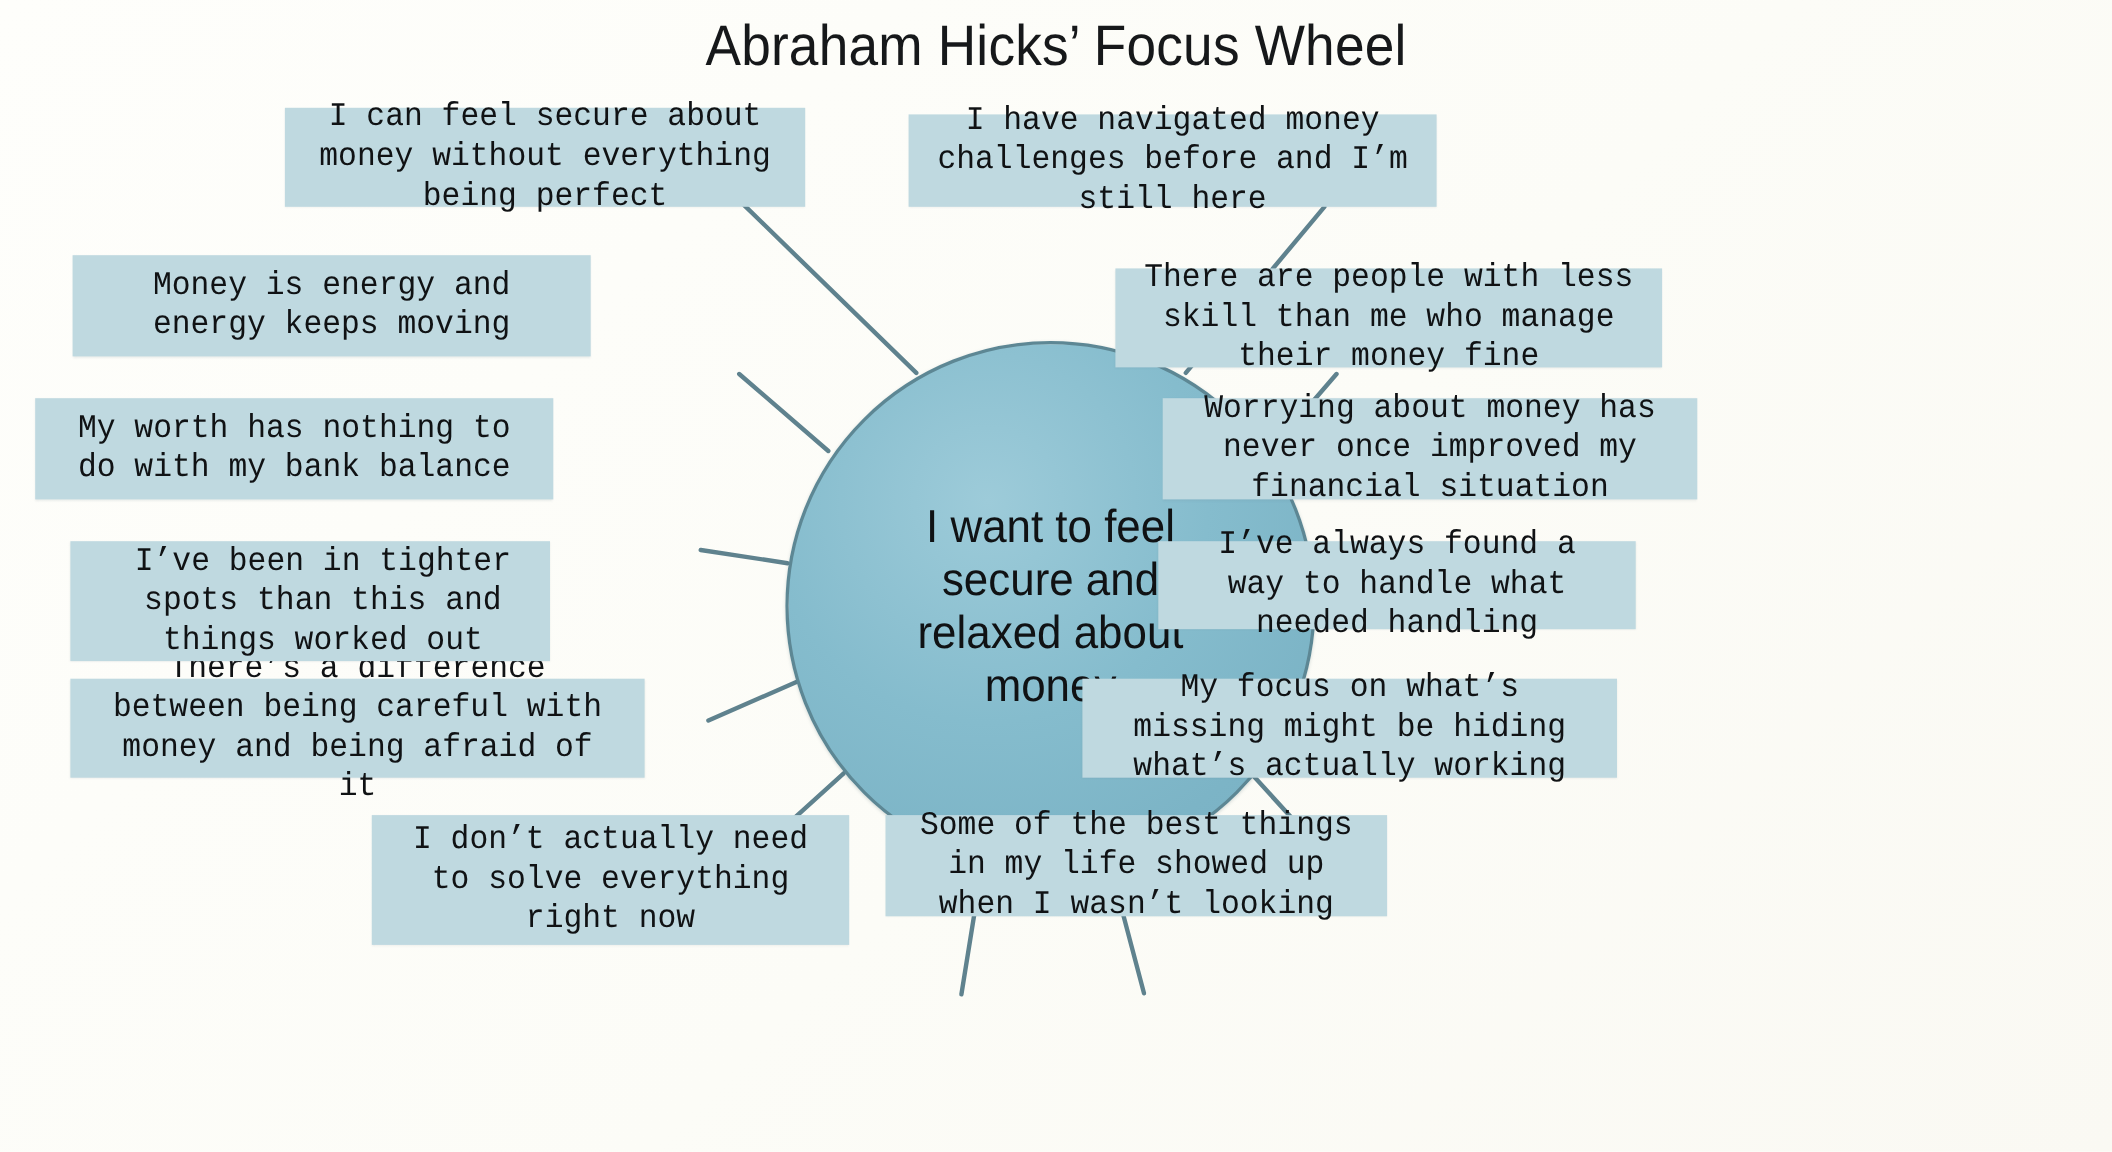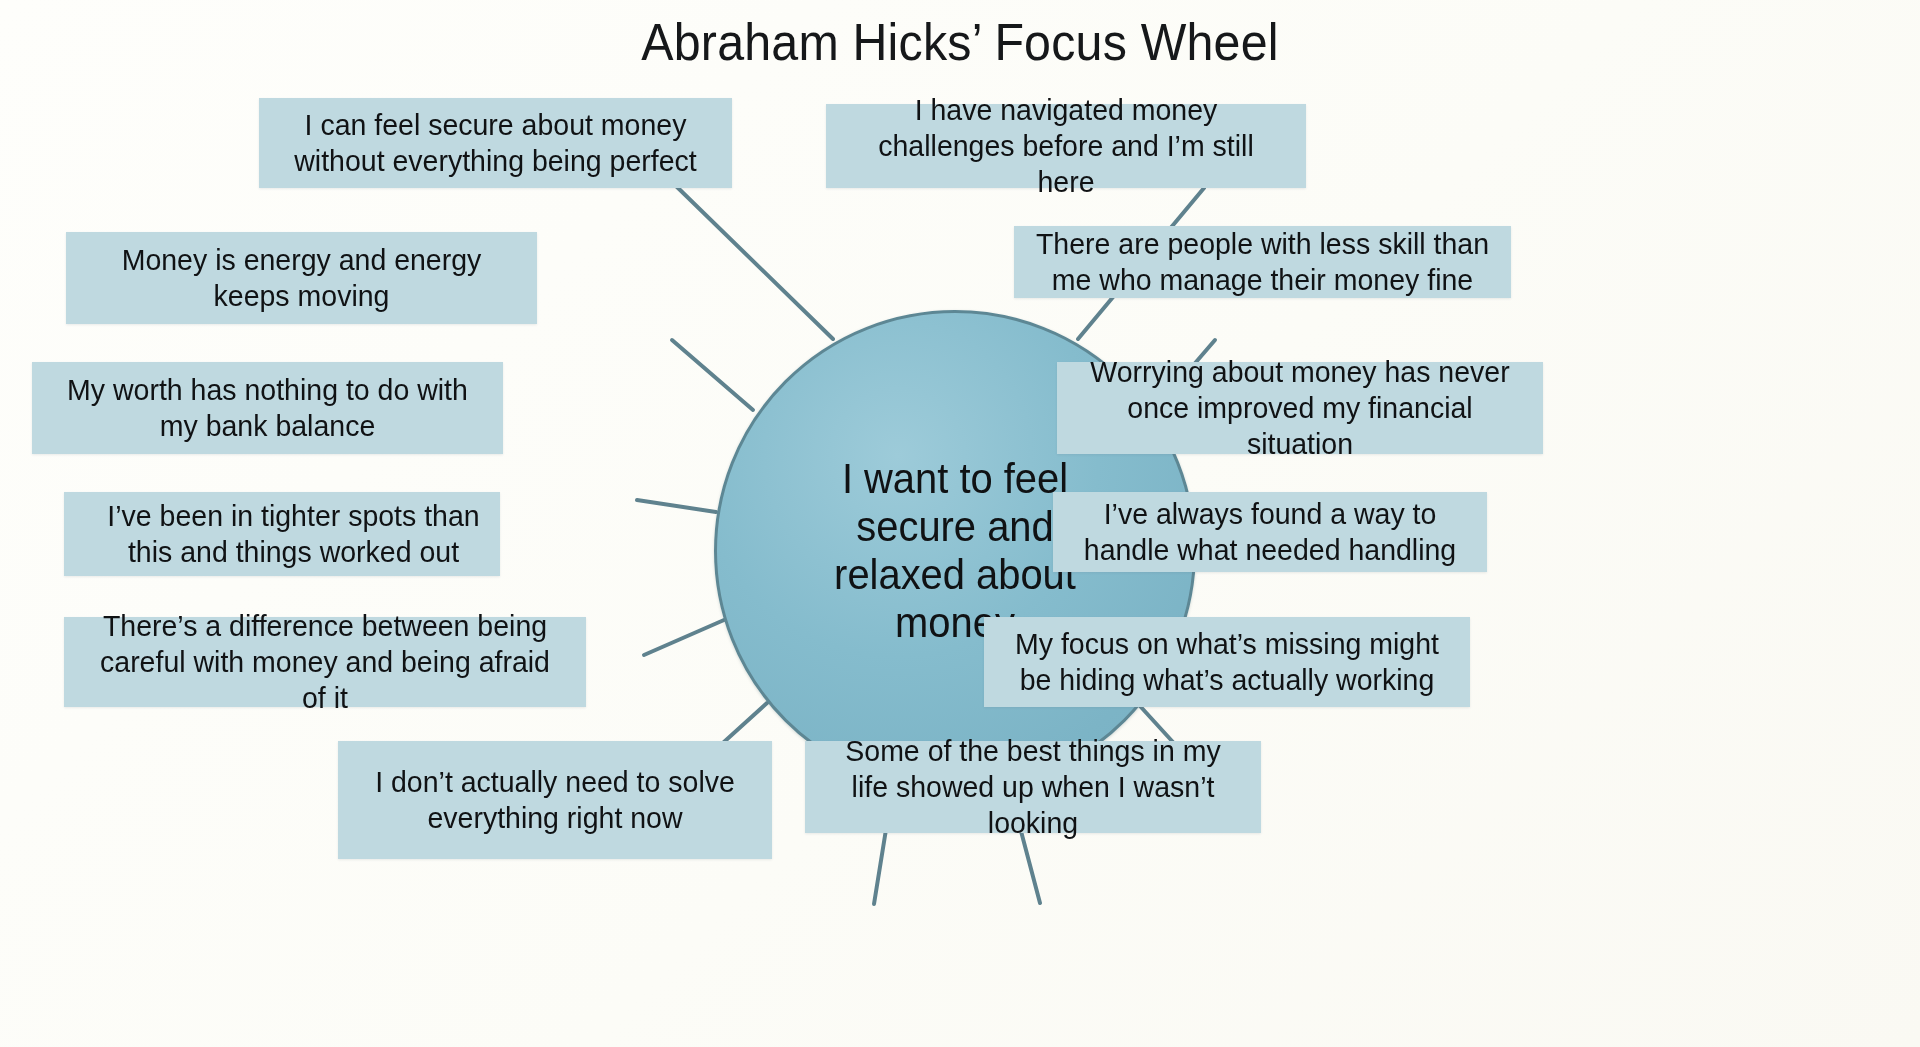--- a/index.html
+++ b/index.html
@@ -77,21 +77,21 @@
     background: #bfd9e0;
     color: #101214;
     display: flex;
     align-items: center;
     justify-content: center;
     text-align: center;
     font-size: 30px;
     line-height: 1.2;
     box-sizing: border-box;
     padding: 4px 10px;
-    font-family: Liberation Sans, sans-serif;
+    font-family: Liberation Mono, monospace;
     box-shadow: 0 1px 2px rgba(90,110,120,0.12);
   }
   .spoke-box span {
     display: block;
     transform: scaleX(0.95);
     transform-origin: center;
   }
 </style>
 </head>
 <body>
@@ -134,21 +134,21 @@
   </div>
 
   <div class="spoke-box" style="left:259px; top:98px; width:473px; height:90px;">
     <span>I can feel secure about money without everything being perfect</span>
   </div>
 
   <div class="spoke-box" style="left:826px; top:104px; width:480px; height:84px;">
     <span>I have navigated money challenges before and I’m still here</span>
   </div>
 
-  <div class="spoke-box" style="left:1014px; top:226px; width:497px; height:72px;">
+  <div class="spoke-box" style="left:1014px; top:244px; width:497px; height:90px;">
     <span>There are people with less skill than me who manage their money fine</span>
   </div>
 
   <div class="spoke-box" style="left:1057px; top:362px; width:486px; height:92px;">
     <span>Worrying about money has never once improved my financial situation</span>
   </div>
 
   <div class="spoke-box" style="left:1053px; top:492px; width:434px; height:80px;text-align:center;">
     <span>I’ve always found a way to handle what needed handling</span>
   </div>
@@ -162,21 +162,21 @@
   </div>
 
   <div class="spoke-box" style="left:338px; top:741px; width:434px; height:118px;">
     <span>I don’t actually need to solve everything right now</span>
   </div>
 
   <div class="spoke-box" style="left:64px; top:617px; width:522px; height:90px;">
     <span>There’s a difference between being careful with money and being afraid of it</span>
   </div>
 
-  <div class="spoke-box" style="left:64px; top:492px; width:436px; height:84px;padding-left:33px;">
+  <div class="spoke-box" style="left:64px; top:492px; width:436px; height:109px;padding-left:33px;">
     <span>I’ve been in tighter spots than this and things worked out</span>
   </div>
 
   <div class="spoke-box" style="left:32px; top:362px; width:471px; height:92px;">
     <span>My worth has nothing to do with my bank balance</span>
   </div>
 
   <div class="spoke-box" style="left:66px; top:232px; width:471px; height:92px;">
     <span>Money is energy and energy keeps moving</span>
   </div>

